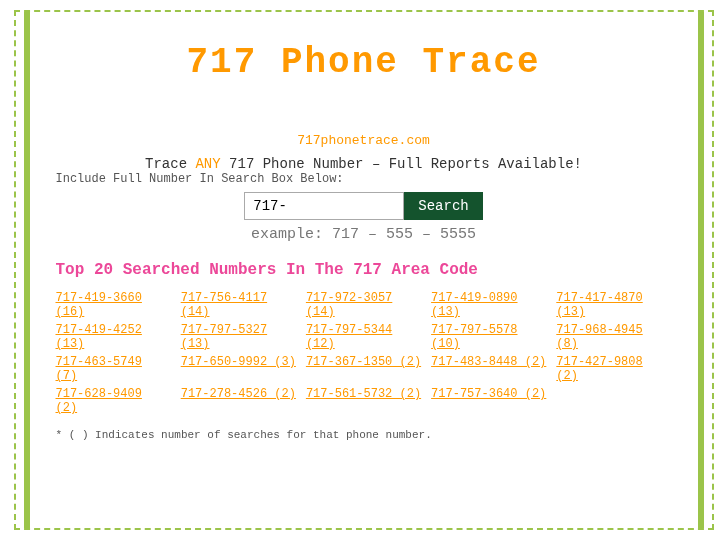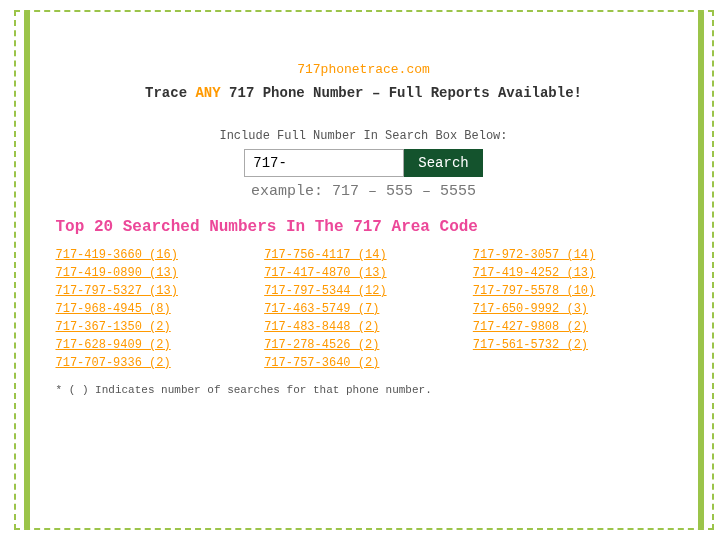--- a/index.html
+++ b/index.html
@@ -47,29 +47,29 @@
     .site-url {
       text-align: center;
       color: #f90;
       font-size: 13px;
       margin-top: 40px;
       margin-bottom: 8px;
     }
     .tagline {
       text-align: center;
       font-size: 14px;
-      font-weight: bold;
+      font-weight: normal;
       color: #333;
-      margin-bottom: 28px;
+      margin-bottom: 0;
     }
     .tagline span.any {
       color: #f90;
     }
     .search-label {
-      text-align: center;
+      text-align: left;
       font-size: 12px;
       color: #555;
       margin-bottom: 6px;
     }
     .search-row {
       display: flex;
       justify-content: center;
       align-items: flex-start;
       gap: 0;
       margin-bottom: 6px;
@@ -97,21 +97,21 @@
       margin-bottom: 18px;
     }
     .top20-title {
       font-size: 16px;
       font-weight: bold;
       color: #ec4899;
       margin-bottom: 12px;
     }
     .numbers-grid {
       display: grid;
-      grid-template-columns: repeat(3, 1fr);
+      grid-template-columns: repeat(5, 1fr);
       gap: 4px 10px;
       margin-bottom: 14px;
     }
     .number-link {
       color: #f90;
       text-decoration: underline;
       font-size: 12px;
       cursor: pointer;
     }
     .footnote {
@@ -119,20 +119,21 @@
       color: #555;
     }
   </style>
 </head>
 <body>
 
 <div class="outer-border">
   <div class="side-bars"></div>
   <div class="side-bars-right"></div>
   <div class="content">
+    <div class="title">717 Phone Trace</div>
 
     <div class="site-url">717phonetrace.com</div>
 
     <div class="tagline">
       <span>Trace </span><span class="any">ANY</span><span> 717 Phone Number – Full Reports Available!</span>
     </div>
 
     <div class="search-label">Include Full Number In Search Box Below:</div>
 
     <div class="search-row">
@@ -156,19 +157,18 @@
         <a class="number-link" href="#">717-797-5578 (10)</a>
         <a class="number-link" href="#">717-968-4945 (8)</a>
         <a class="number-link" href="#">717-463-5749 (7)</a>
         <a class="number-link" href="#">717-650-9992 (3)</a>
         <a class="number-link" href="#">717-367-1350 (2)</a>
         <a class="number-link" href="#">717-483-8448 (2)</a>
         <a class="number-link" href="#">717-427-9808 (2)</a>
         <a class="number-link" href="#">717-628-9409 (2)</a>
         <a class="number-link" href="#">717-278-4526 (2)</a>
         <a class="number-link" href="#">717-561-5732 (2)</a>
-        <a class="number-link" href="#">717-707-9336 (2)</a>
         <a class="number-link" href="#">717-757-3640 (2)</a>
       </div>
 
     <div class="footnote">* ( ) Indicates number of searches for that phone number.</div>
   </div>
 </div>
 
 </body></html>

